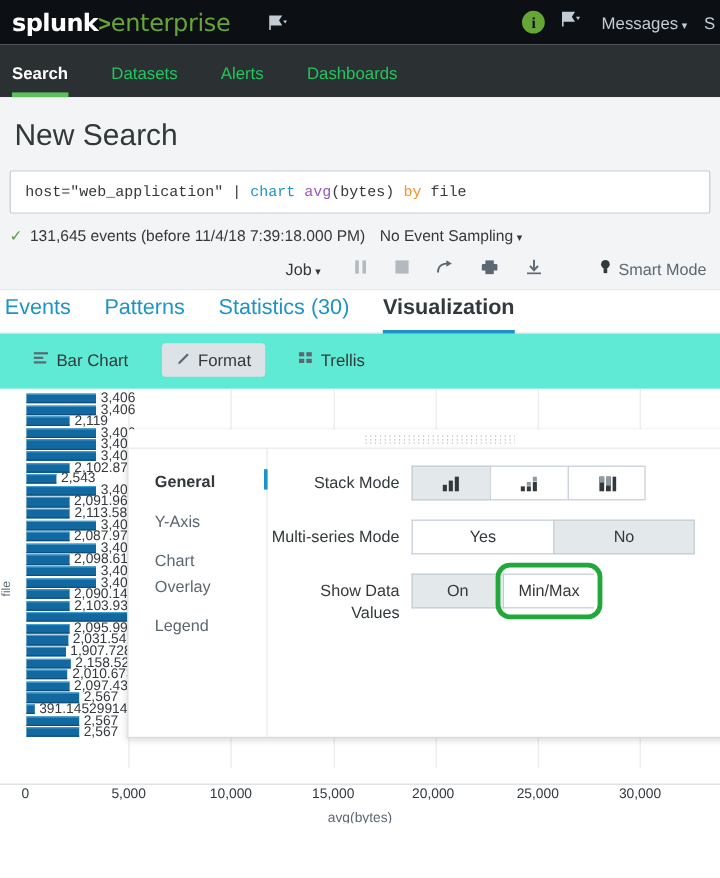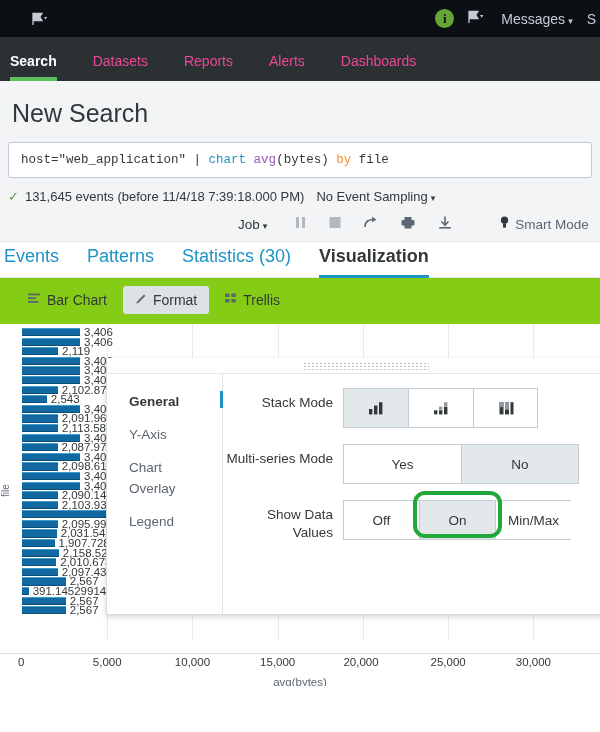--- a/index.html
+++ b/index.html
@@ -31,21 +31,21 @@
     width:19px; height:19px; border-radius:50%; background:#65a637; color:#0c1014;
     font-size:13px; font-weight:bold; display:flex; align-items:center; justify-content:center;
     font-family:"Liberation Serif", serif;
   }
   .tr-text { color:#c3cbd4; font-size:14px; white-space:nowrap; }
   .caret { font-size:9px; margin-left:3px; }
 
   
   .navbar { height:44px; background:#2b3033; display:flex; align-items:flex-end; }
   .navitem {
-    color:#ec4899; font-size:14px; padding:0 18px 12px 18px; position:relative; white-space:nowrap;
+    color:#22c55e; font-size:14px; padding:0 18px 12px 18px; position:relative; white-space:nowrap;
   }
   .navitem:first-child { padding-left:10px; }
   .navitem.active { color:#fff; font-weight:bold; }
   .navitem.active::after {
     content:""; position:absolute; left:10px; right:18px; bottom:0; height:4px; background:#5cc05c;
   }
 
   
   .page { background:#f2f4f5; }
   .page-title { font-size:25px; color:#33383b; padding:18px 12px 14px 12px; font-weight:400; }
@@ -85,21 +85,21 @@
   .restab {
     font-size:18px; color:#1e93c6; padding:0 14px 10px 14px; position:relative; white-space:nowrap;margin-top:44px;
   }
   .restab:first-child { padding-left:4px; }
   .restab.active { color:#33383b; font-weight:bold; }
   .restab.active::after {
     content:""; position:absolute; left:14px; right:14px; bottom:-1px; height:3px; background:#1e93c6;
   }
 
   
-  .vizbar { background:#84cc16; display:flex; align-items:center; gap:4px; padding:8px 12px 10px 16px; }
+  .vizbar { background:#5eead4; display:flex; align-items:center; gap:16px; padding:8px 12px 10px 16px; }
   .vizbtn {
     display:flex; align-items:center; gap:6px; font-size:14px; color:#33383b;
     padding:6px 12px; border-radius:3px; background:transparent;
   }
   .vizbtn.selected { background:#dce2e6; }
   .vizicon { color:#5c6773; font-size:12px; display:inline-block; }
 
   
   .chartarea { position:relative; background:#fff; height:362px; overflow:hidden; }
   .ylabel {
@@ -153,41 +153,46 @@
   }
   .fmt-content { flex:1; padding:14px 0 0 0; }
   .fmrow { display:flex; align-items:flex-start; margin-bottom:16px; }
   .fmlabel {
     width:120px; text-align:right; font-size:13.5px; color:#33383b; padding-right:10px; padding-top:6px;
     line-height:1.35;
   }
   .btngroup { display:flex; }
   .gbtn {
     border:1px solid #c3cbd4; border-right:none; background:#fff; color:#33383b;
-    font-size:13.5px; padding:6px 0; min-width:66px; text-align:center; height:40px;
+    font-size:13.5px; padding:6px 0; min-width:66px; text-align:center; height:29px;
     display:flex; align-items:center; justify-content:center;
   }
   .gbtn:last-child { border-right:1px solid #c3cbd4; }
   .gbtn.on { background:#e3e8eb; }
   .gbtn.icon { min-width:65px; }
   .gbtn.wide { min-width:118px; }
   .gbtn.med { min-width:54px; }
   .highlight-ring {
     position:absolute; border:4px solid #22a83a; border-radius:12px;
     pointer-events:none;
   }
   
   .ic-stack { display:block; }
 </style>
 </head>
 <body>
 
 <div id="app">
 
   <div class="topbar">
+    <div class="logo">
+      <span class="splunk">splunk</span>
+        <span class="gt">&gt;</span>
+        <span class="ent">enterprise</span>
+    </div>
     <div class="flagicon">
       <svg width="17" height="14" viewBox="0 0 17 14">
           <path d="M1 1 L1 13 M1 1.5 L10 1.5 L7.8 5 L10 8.5 L1 8.5 Z" fill="#c3cbd4" stroke="#c3cbd4" stroke-width="1.3"></path>
           <path d="M12 5 l3.2 0 l-1.6 2.6 z" fill="#c3cbd4"></path>
         </svg>
     </div>
     <div class="topright">
       <div class="infodot">i</div>
       <div>
         <svg width="19" height="14" viewBox="0 0 19 14">
@@ -196,21 +201,20 @@
           </svg>
       </div>
       <div class="tr-text"><span>Messages</span><span class="caret">▾</span></div>
       <div class="tr-text">S</div>
     </div>
   </div>
 
   <div class="navbar">
     <div class="navitem active">Search</div>
     <div class="navitem">Datasets</div>
-    <div class="navitem">Reports</div>
     <div class="navitem">Alerts</div>
     <div class="navitem">Dashboards</div>
   </div>
 
   <div class="page">
     <div class="page-title">New Search</div>
 
     <div class="searchbar-wrap">
       <div class="searchbar"><span>host="web_application"</span> <span>|</span> <span class="tok-cmd">chart</span> <span class="tok-fn">avg</span><span>(bytes)</span> <span class="tok-by">by</span> <span>file</span></div>
     </div>
@@ -488,21 +492,20 @@
           <div class="fmlabel">Multi-series Mode</div>
           <div class="btngroup">
             <div class="gbtn wide">Yes</div>
             <div class="gbtn wide on">No</div>
           </div>
         </div>
 
         <div class="fmrow" style="position:relative;">
           <div class="fmlabel" style="width:120px;">Show Data Values</div>
           <div class="btngroup" style="position:relative;">
-            <div class="gbtn med" style="min-width:76px;">Off</div>
             <div class="gbtn med on" style="min-width:76px;">On</div>
             <div class="gbtn med" style="min-width:76px;">Min/Max</div>
             <div class="highlight-ring" style="left:70px; top:-9px; width:89px; height:47px;"></div>
           </div>
         </div>
 
       </div>
     </div>
   </div>
 

